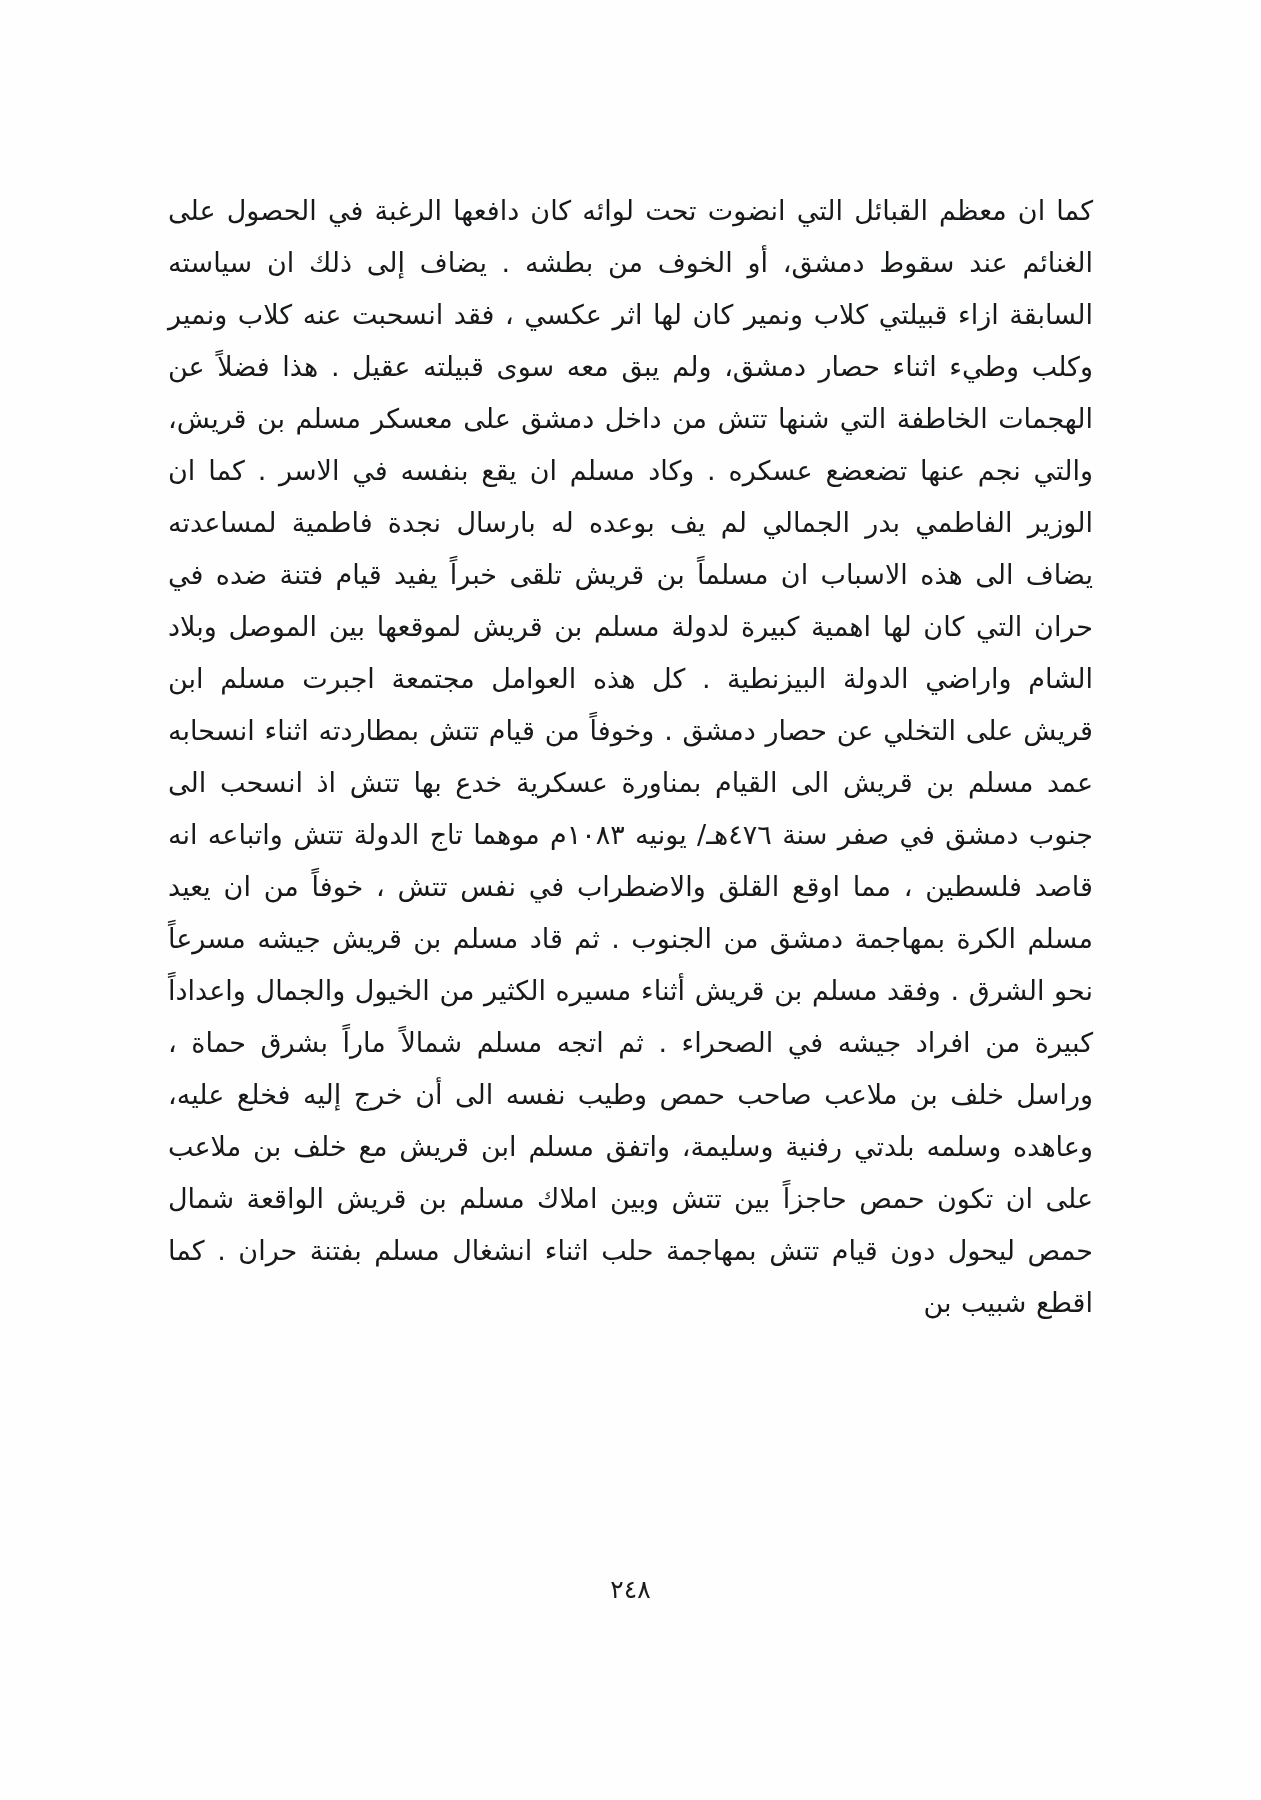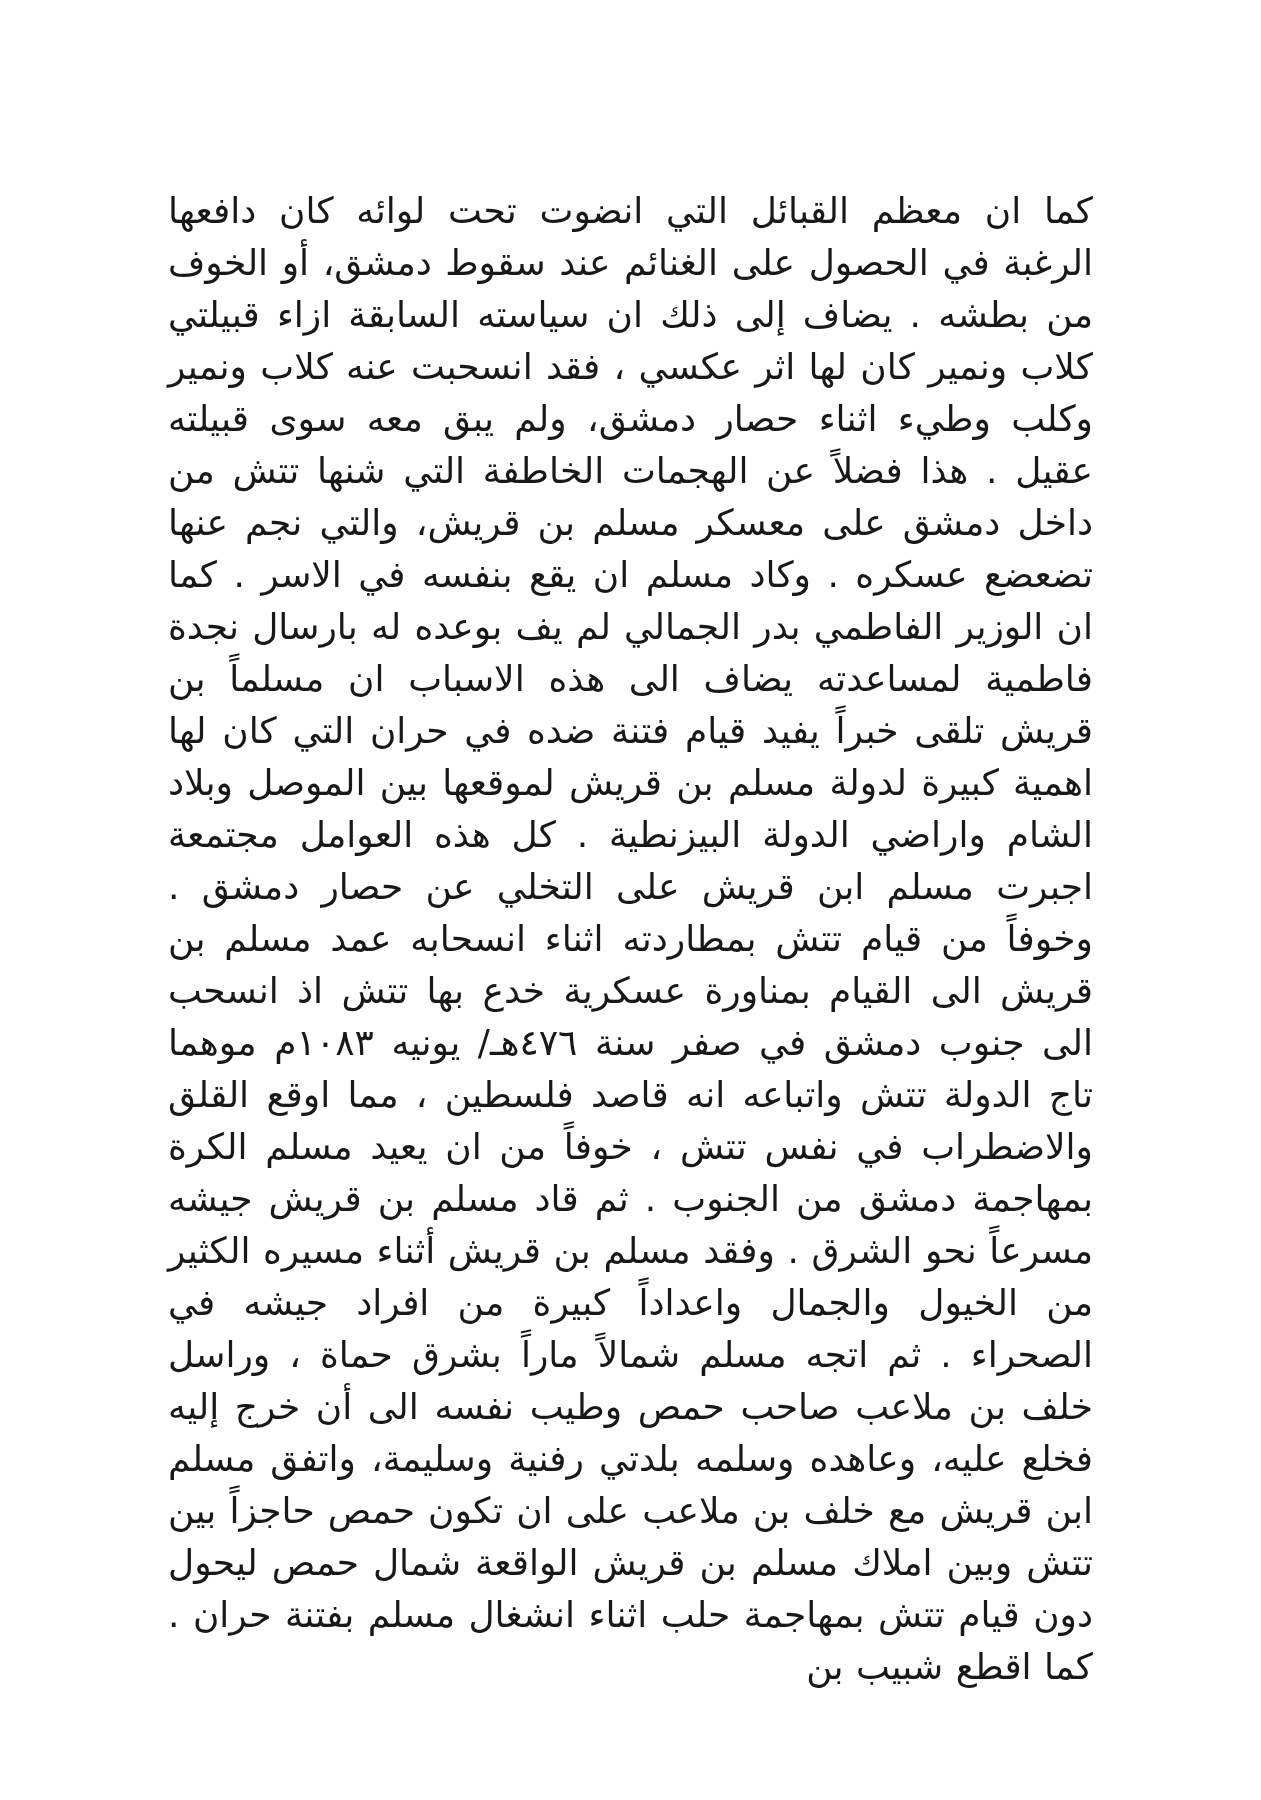--- a/index.html
+++ b/index.html
@@ -18,21 +18,21 @@
   }
   .content {
     position: absolute;
     top: 185px;
     right: 168px;
     left: 168px;
     direction: rtl;
   }
   .body-text {
     font-family: "DejaVu Sans", "Liberation Sans", sans-serif;
-    font-size: 36px;
+    font-size: 27px;
     line-height: 52px;
     color: #16181a;
     text-align: justify;
     text-align-last: justify;
     word-spacing: 1px;
     margin: 0;
   }
   .body-text p {
     margin: 0;
     text-indent: 0;
@@ -54,13 +54,14 @@
 </style>
 </head>
 <body>
 
 <div class="page">
   <div class="content">
     <div class="body-text">
       <p class="last-line">كما ان معظم القبائل التي انضوت تحت لوائه كان دافعها الرغبة في الحصول على الغنائم عند سقوط دمشق، أو الخوف من بطشه . يضاف إلى ذلك ان سياسته السابقة ازاء قبيلتي كلاب ونمير كان لها اثر عكسي ، فقد انسحبت عنه كلاب ونمير وكلب وطيء اثناء حصار دمشق، ولم يبق معه سوى قبيلته عقيل . هذا فضلاً عن الهجمات الخاطفة التي شنها تتش من داخل دمشق على معسكر مسلم بن قريش، والتي نجم عنها تضعضع عسكره . وكاد مسلم ان يقع بنفسه في الاسر . كما ان الوزير الفاطمي بدر الجمالي لم يف بوعده له بارسال نجدة فاطمية لمساعدته يضاف الى هذه الاسباب ان مسلماً بن قريش تلقى خبراً يفيد قيام فتنة ضده في حران التي كان لها اهمية كبيرة لدولة مسلم بن قريش لموقعها بين الموصل وبلاد الشام واراضي الدولة البيزنطية . كل هذه العوامل مجتمعة اجبرت مسلم ابن قريش على التخلي عن حصار دمشق . وخوفاً من قيام تتش بمطاردته اثناء انسحابه عمد مسلم بن قريش الى القيام بمناورة عسكرية خدع بها تتش اذ انسحب الى جنوب دمشق في صفر سنة ٤٧٦هـ/ يونيه ١٠٨٣م موهما تاج الدولة تتش واتباعه انه قاصد فلسطين ، مما اوقع القلق والاضطراب في نفس تتش ، خوفاً من ان يعيد مسلم الكرة بمهاجمة دمشق من الجنوب . ثم قاد مسلم بن قريش جيشه مسرعاً نحو الشرق . وفقد مسلم بن قريش أثناء مسيره الكثير من الخيول والجمال واعداداً كبيرة من افراد جيشه في الصحراء . ثم اتجه مسلم شمالاً ماراً بشرق حماة ، وراسل خلف بن ملاعب صاحب حمص وطيب نفسه الى أن خرج إليه فخلع عليه، وعاهده وسلمه بلدتي رفنية وسليمة، واتفق مسلم ابن قريش مع خلف بن ملاعب على ان تكون حمص حاجزاً بين تتش وبين املاك مسلم بن قريش الواقعة شمال حمص ليحول دون قيام تتش بمهاجمة حلب اثناء انشغال مسلم بفتنة حران . كما اقطع شبيب بن</p>
     </div>
   </div>
+  <div class="folio">٢٤٨</div>
 </div>
 
 </body></html>

